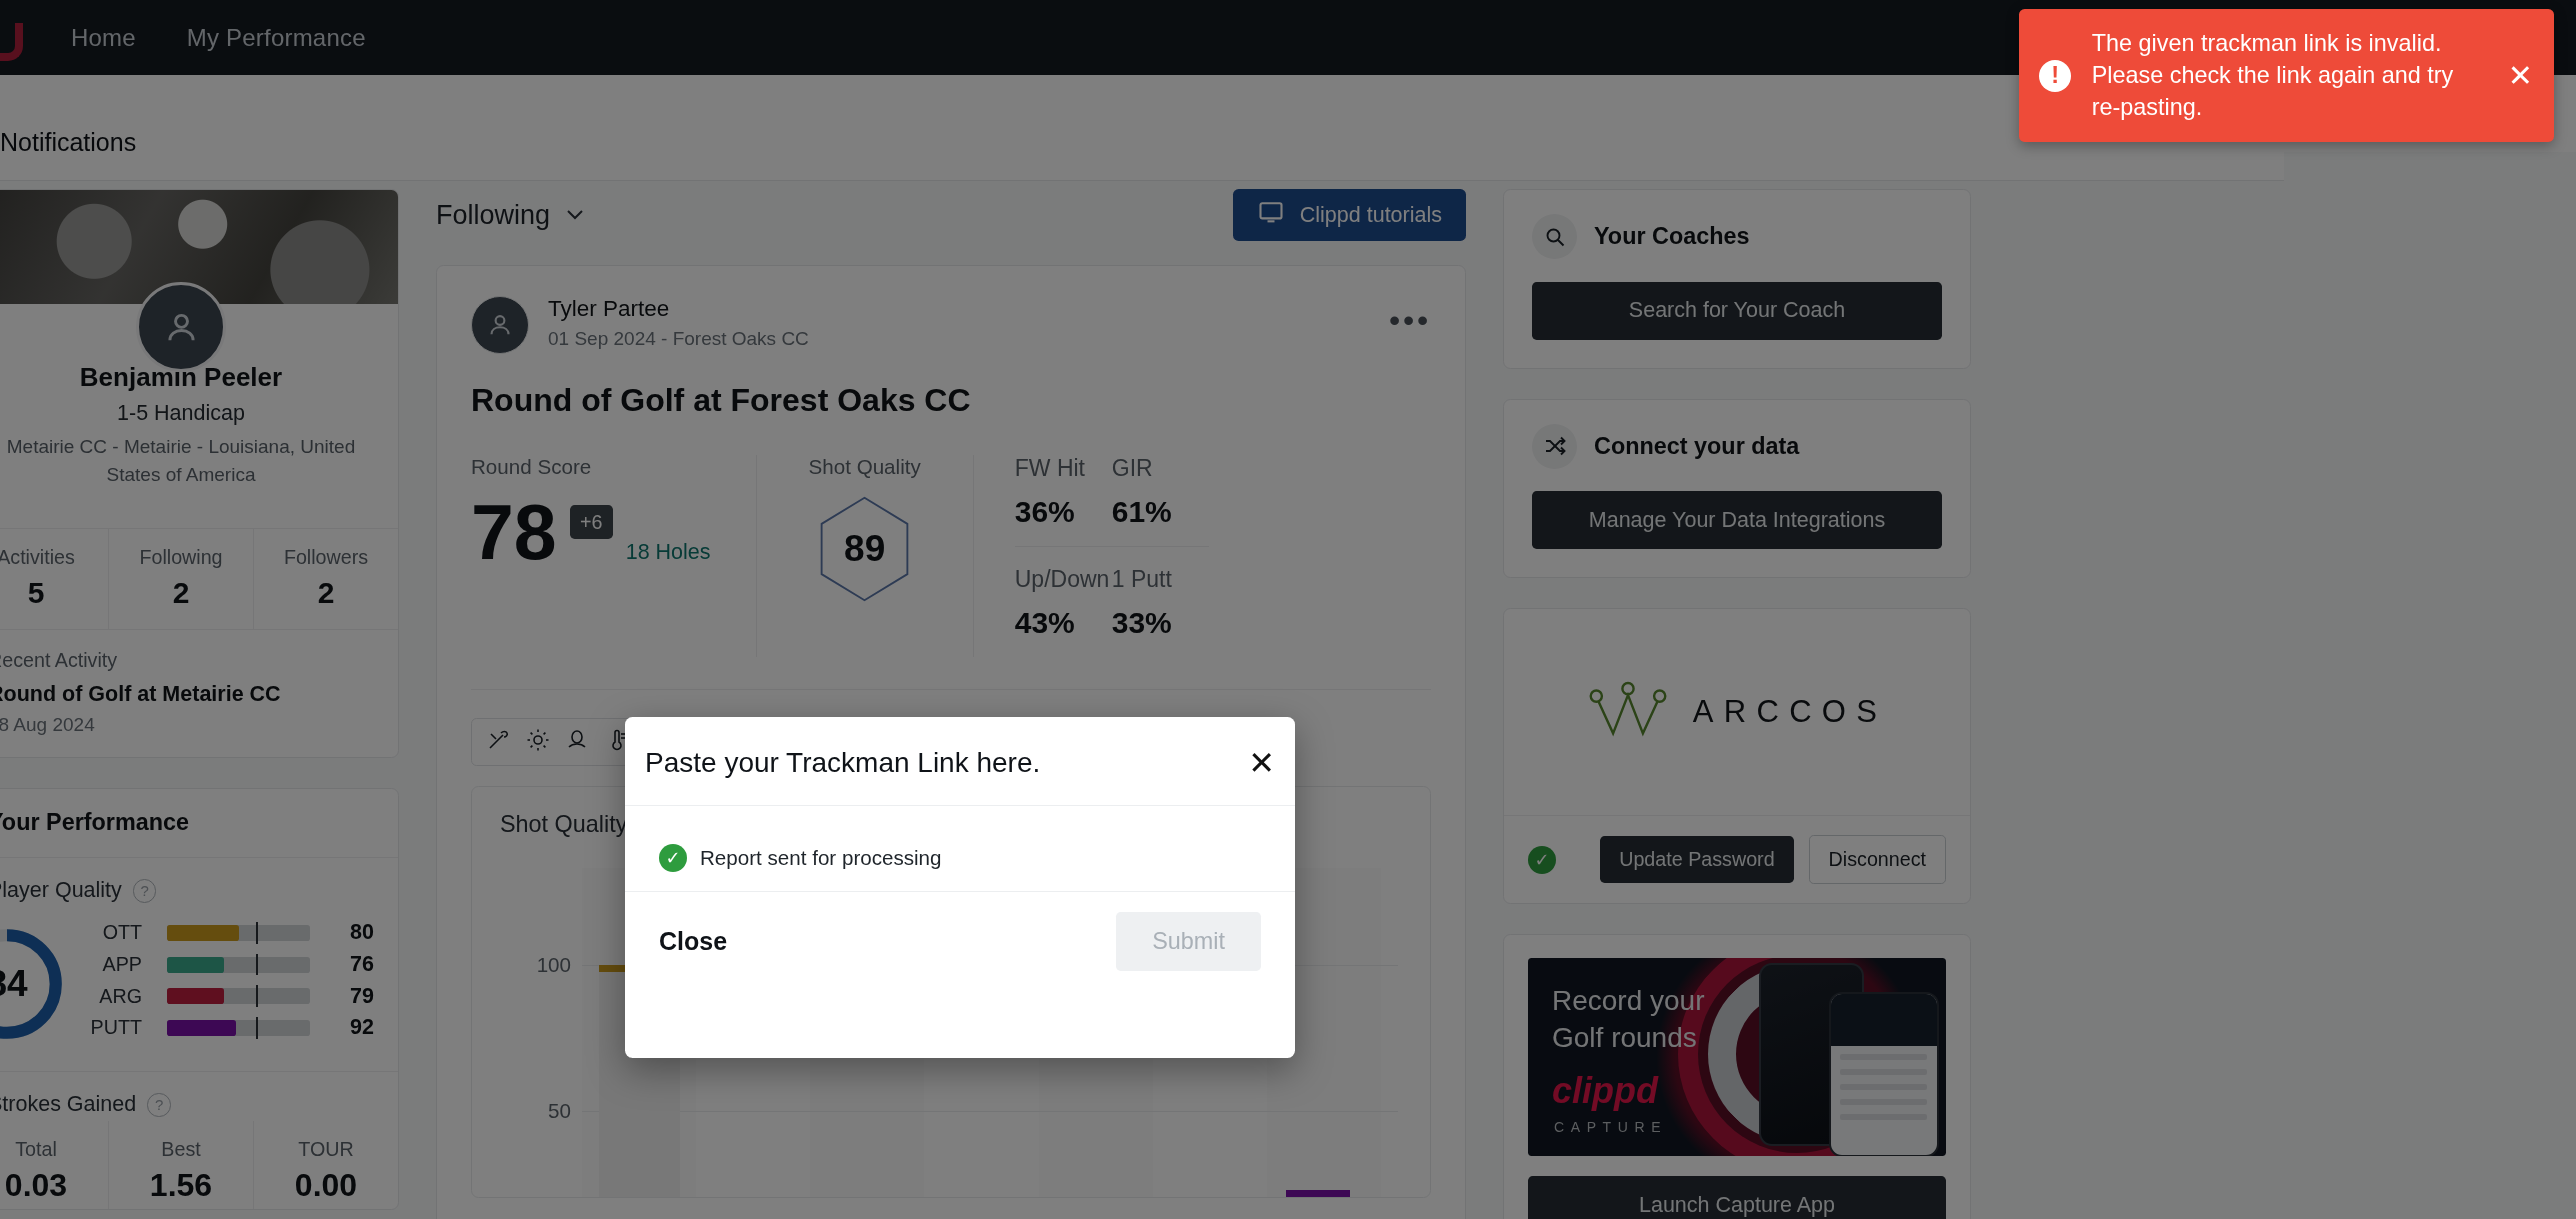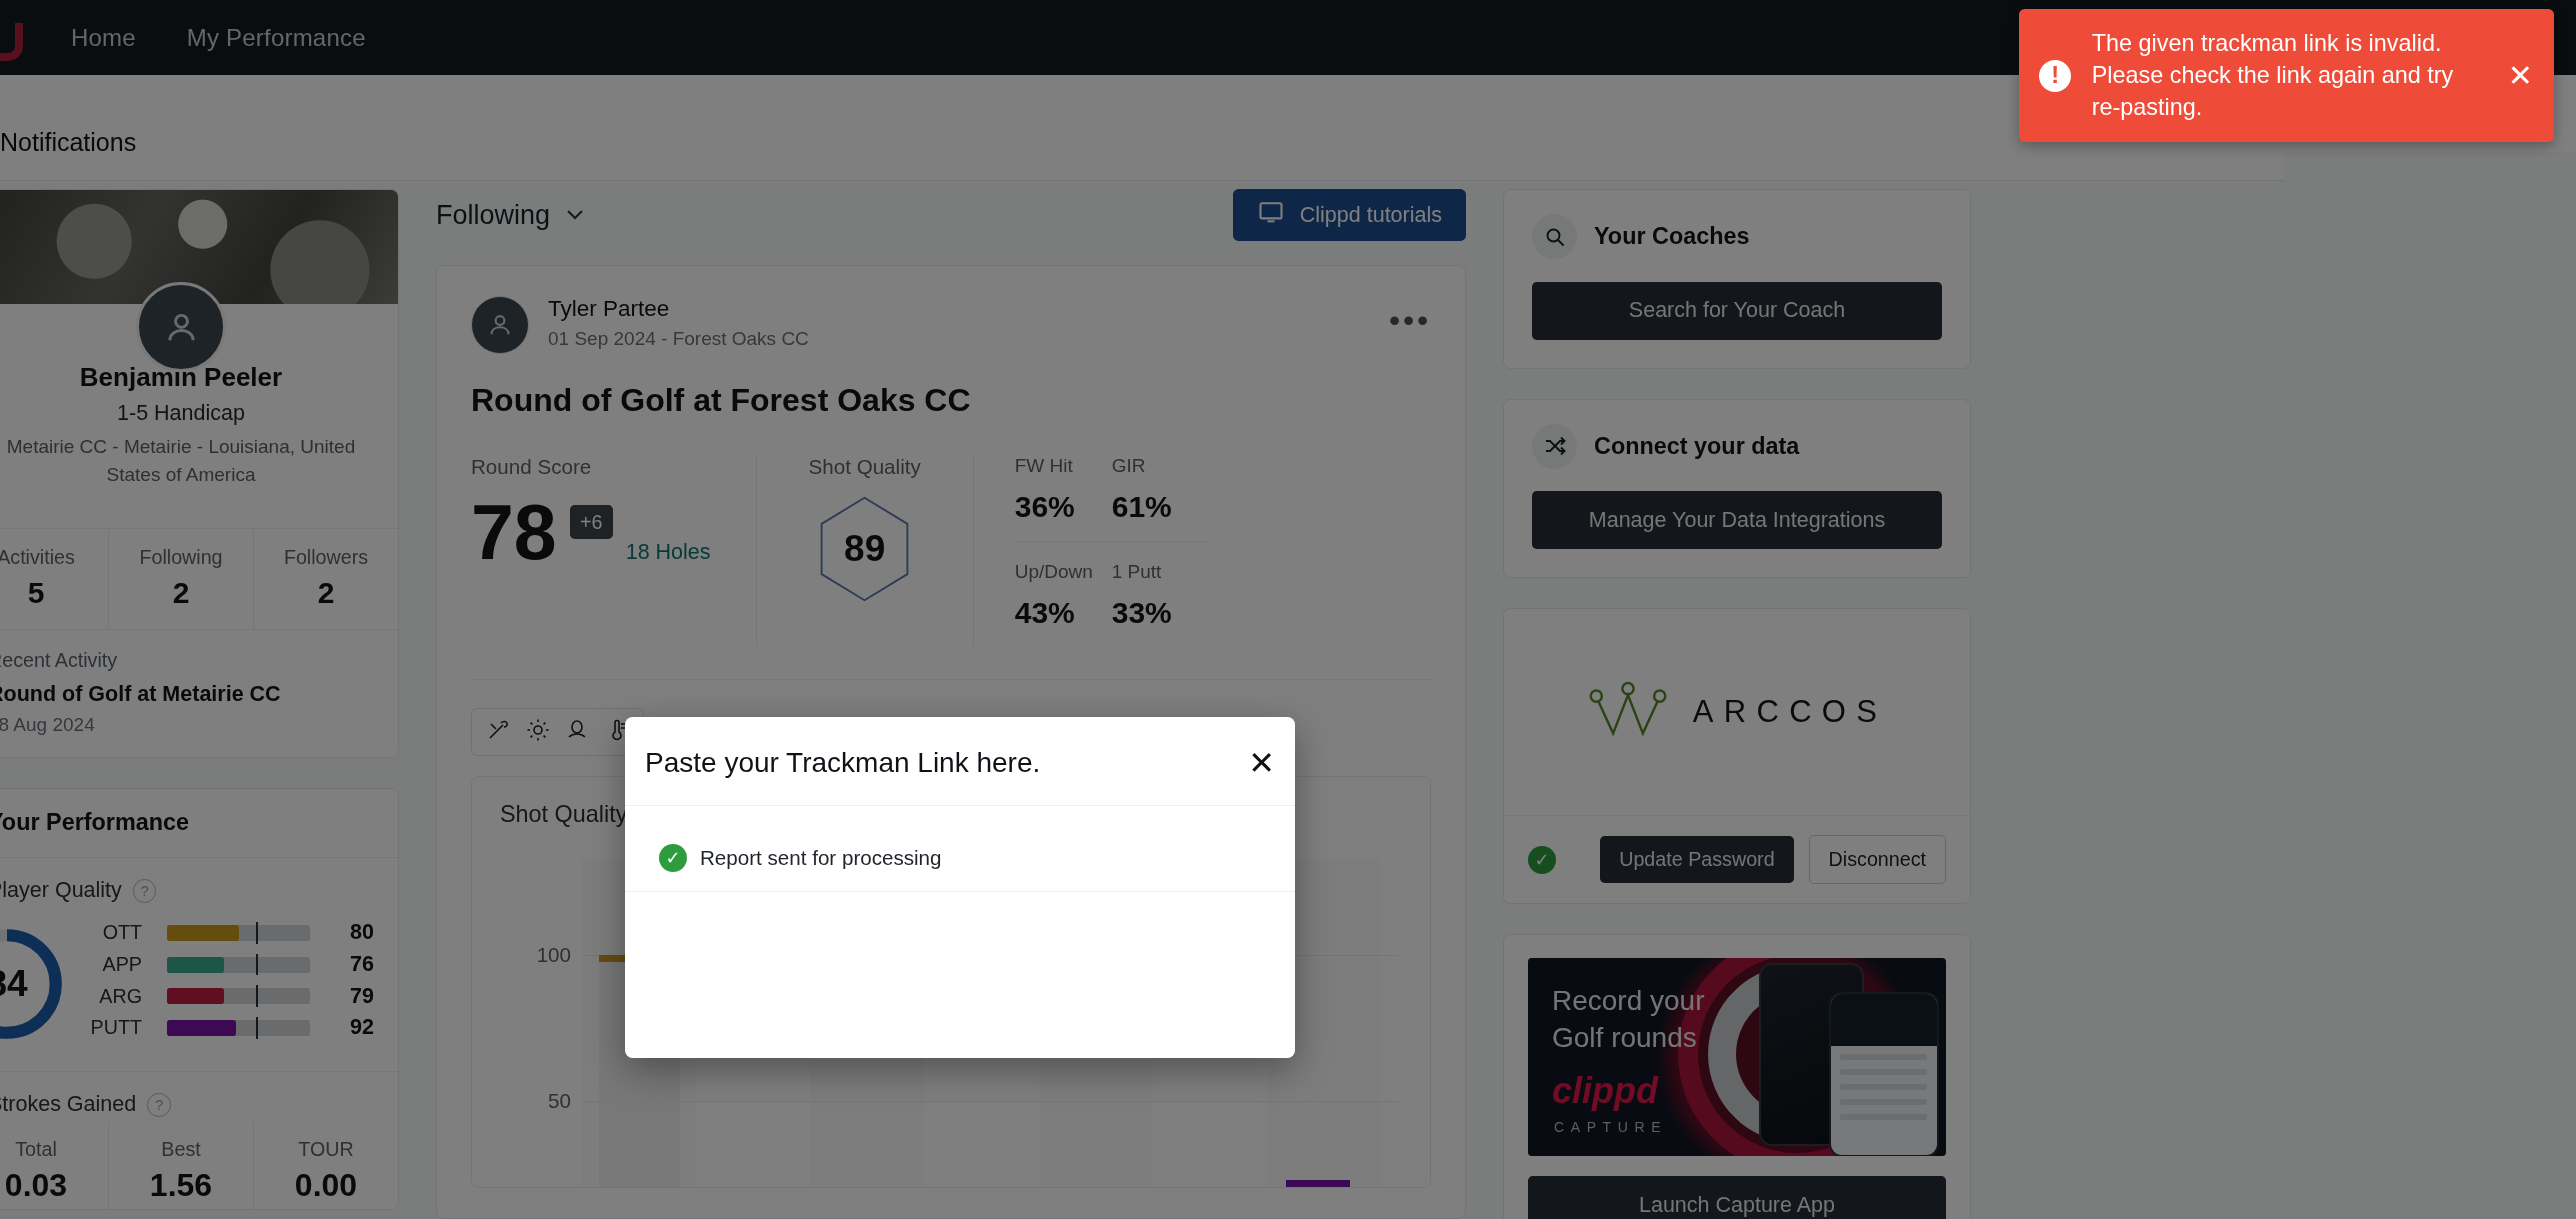--- a/index.html
+++ b/index.html
@@ -162,21 +162,21 @@
   .sq-block { padding: 0 52px; border-left: 0.9px solid #ececee; text-align: center; }
   .hexwrap { position: relative; width: 101px; height: 110px; margin: 15px auto 0; }
   .hexnum {
     position: absolute; inset: 0; display: flex; align-items: center; justify-content: center;
     font-size: 37px; font-weight: bold; color: #101418;
   }
   .pct-block { padding-left: 41px; border-left: 0.9px solid #ececee; }
   .pct-grid { display: grid; grid-template-columns: 97px 97px; }
   .pct-cell { padding: 0 0 17px; }
   .pct-cell.row2 { padding-top: 19px; border-top: 0.9px solid #ececee; }
-  .pct-label { font-size: 19px; color: #5b636b; }
+  .pct-label { font-size: 23px; color: #5b636b; }
   .pct-value { font-size: 30px; font-weight: bold; color: #101418; margin-top: 13px; }
 
   .tab-row { display: flex; align-items: center; gap: 20.6px; margin-top: 28px; }
   .icon-group {
     display: flex; align-items: center; gap: 15px; border: 0.9px solid #dfe1e4;
     border-radius: 5.6px; padding: 9.4px 15px; color: #1b2127;
   }
   .tabs { display: flex; align-items: center; gap: 37px; font-size: 21.5px; color: #3c434a; }
 
   .chart-card { border: 0.9px solid #e7e9eb; border-radius: 7.5px; margin-top: 20.6px; padding: 24px 28px 0; height: 412px; position: relative; overflow: hidden; }
@@ -697,20 +697,24 @@
     <div class="modal-head">
       <div class="modal-title">Paste your Trackman Link here.</div>
       <div class="modal-x">✕</div>
     </div>
     <div class="modal-body">
       <div class="modal-status">
         <span class="check-badge">✓</span>
         <span class="modal-status-text">Report sent for processing</span>
       </div>
     </div>
+    <div class="modal-foot">
+      <div class="modal-close-btn">Close</div>
+      <button class="modal-submit-btn">Submit</button>
+    </div>
   </div>
 
   <div class="toast">
     <div class="toast-ico">!</div>
     <div class="toast-text">The given trackman link is invalid. Please check the link again and try re-pasting.</div>
     <div class="toast-x">✕</div>
   </div>
 
 </div>
 

